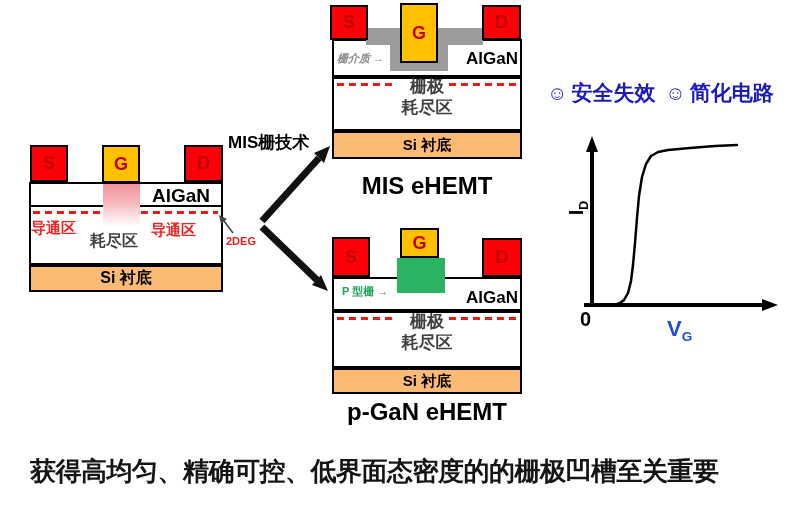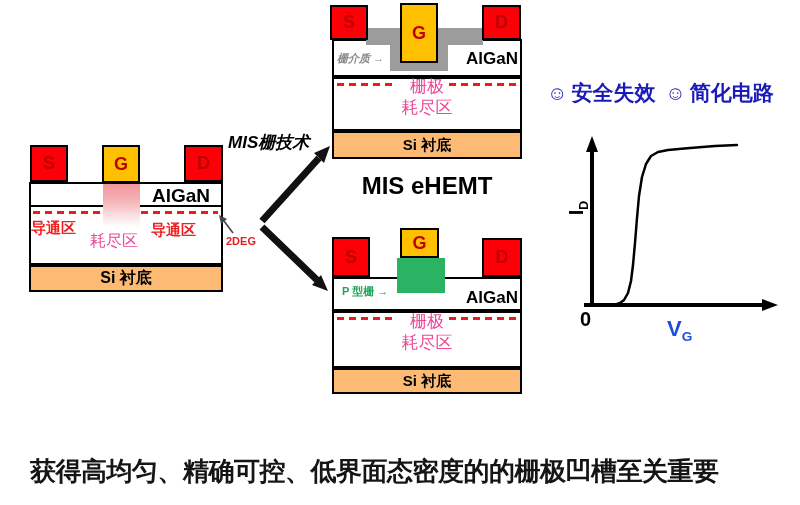--- a/index.html
+++ b/index.html
@@ -11,24 +11,24 @@
          font-weight:bold;font-size:18px;color:#c00000;}
   .red-block{background:#fb0006;}
   .orange-block{background:#ffc000;}
   .layer-box{position:absolute;border:2px solid #000;box-sizing:border-box;background:#fff;}
   .si-box{position:absolute;border:2px solid #000;box-sizing:border-box;background:#fdba74;
           display:flex;align-items:center;justify-content:center;font-weight:bold;font-size:16px;color:#000;}
   .algan-label{position:absolute;color:#000;font-weight:700;}
   .dash-red{position:absolute;height:3px;
             background:repeating-linear-gradient(90deg,#f01818 0 7px,transparent 7px 12px);}
   .red-label{position:absolute;color:#ee2222;font-weight:bold;font-size:15px;white-space:nowrap;}
-  .blue-label{position:absolute;color:#ec4899;font-weight:normal;white-space:nowrap;}
+  .blue-label{position:absolute;color:#404040;font-weight:bold;white-space:nowrap;}
   .centered{width:190px;text-align:center;}
   .caption{position:absolute;width:190px;text-align:center;font-weight:bold;font-size:24px;color:#000;}
-  .path-label{position:absolute;font-weight:bold;font-size:17px;color:#000;white-space:nowrap;font-style:italic;}
+  .path-label{position:absolute;font-weight:bold;font-size:17px;color:#000;white-space:nowrap;}
   .gray{position:absolute;background:#9c9c9c;}
   .green-block{position:absolute;background:#2bb263;}
   .pink-grad{position:absolute;background:linear-gradient(180deg,#f2959d 0%,#f5b4b8 40%,#fbe2e4 75%,#ffffff 100%);}
   .small-note{position:absolute;font-size:11px;font-weight:bold;white-space:nowrap;}
   sub{font-size:62%;font-weight:bold;}
   #benefits{position:absolute;left:543px;top:79px;color:#1a1ab8;font-weight:bold;font-size:21px;white-space:nowrap;text-align:right;}
   #benefits .smiley{font-size:20px;margin:0 4px;}
   #headline{position:absolute;left:30px;top:454px;font-size:26px;font-weight:bold;color:#151515;
             letter-spacing:-0.5px;white-space:nowrap;}
   svg.overlay{position:absolute;left:0;top:0;pointer-events:none;}
@@ -75,20 +75,21 @@
   <div class="block red-block" style="left:332px;top:237px;width:38px;height:40px;">S</div>
   <div class="block red-block" style="left:482px;top:238px;width:40px;height:39px;">D</div>
   <div class="small-note" style="left:342px;top:284px;color:#21a55a;">P 型栅 →</div>
   <div class="algan-label" style="left:466px;top:288px;font-size:17px;">AlGaN</div>
   <div class="layer-box" style="left:332px;top:311px;width:190px;height:57px;"></div>
   <div class="dash-red" style="left:337px;top:317px;width:56px;"></div>
   <div class="dash-red" style="left:449px;top:317px;width:69px;"></div>
   <div class="blue-label centered" style="left:332px;top:310px;font-size:17px;">栅极</div>
   <div class="blue-label centered" style="left:332px;top:331px;font-size:17px;">耗尽区</div>
   <div class="si-box" style="left:332px;top:368px;width:190px;height:26px;font-size:15px;">Si 衬底</div>
+  <div class="caption" style="left:332px;top:398px;">p-GaN eHEMT</div>
 
   <div class="path-label" style="left:228px;top:131px;">MIS栅技术</div>
 
   <div id="benefits">
     <span class="smiley">☺</span><span>安全失效</span>
     <span class="smiley">☺</span><span>简化电路</span>
   </div>
 
   <div class="abs" style="left:556px;top:193px;width:48px;height:30px;transform:rotate(-90deg);
        font-weight:bold;font-size:20px;color:#000;text-align:center;">

